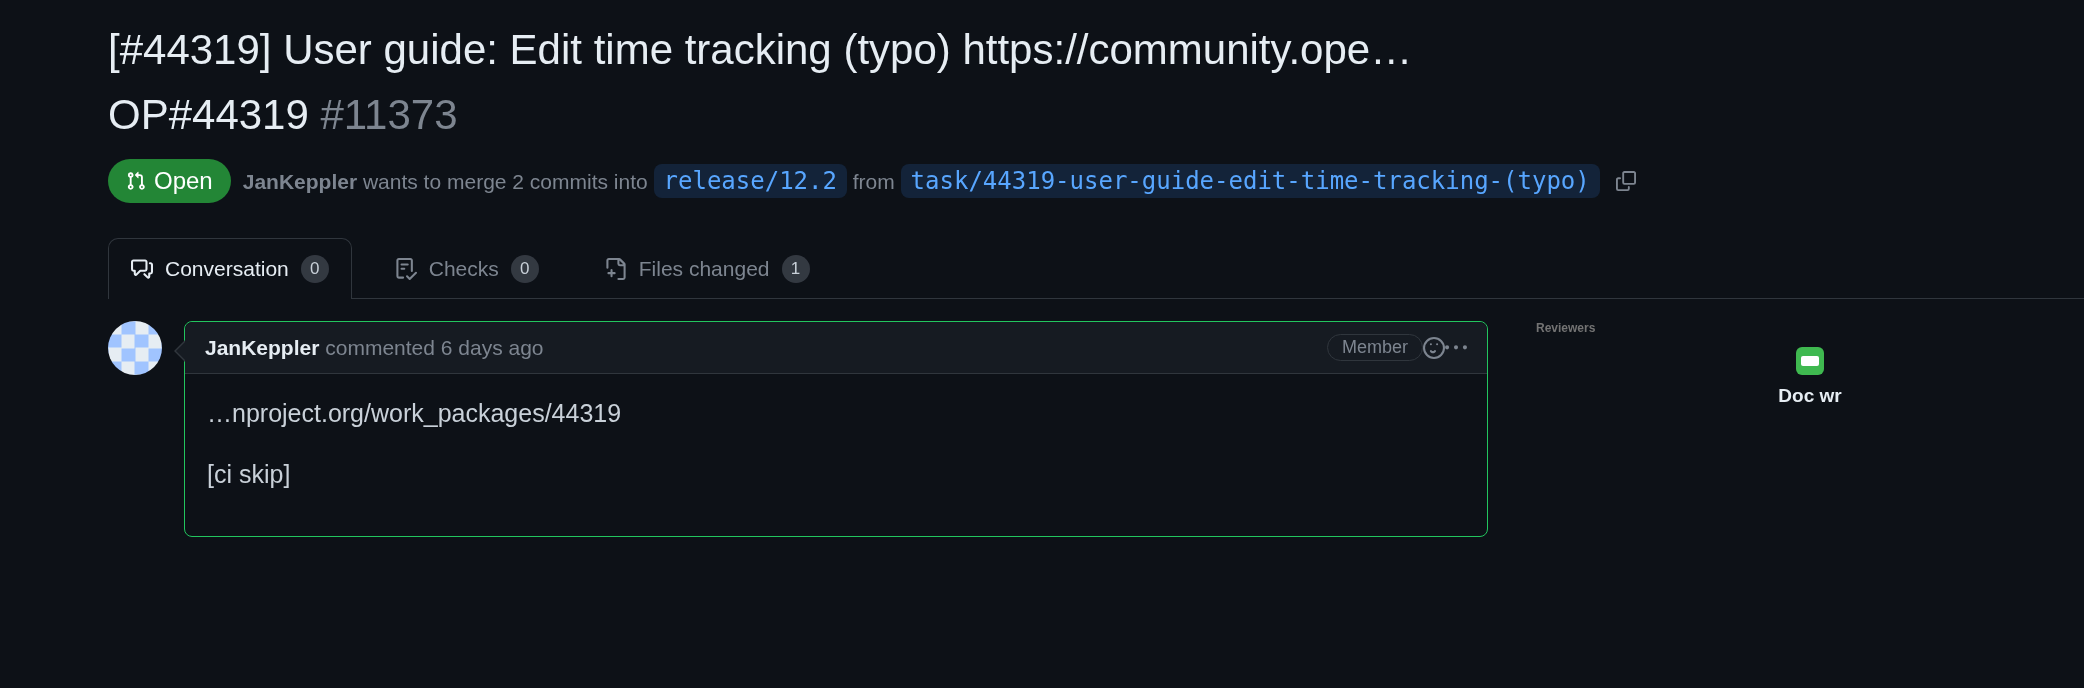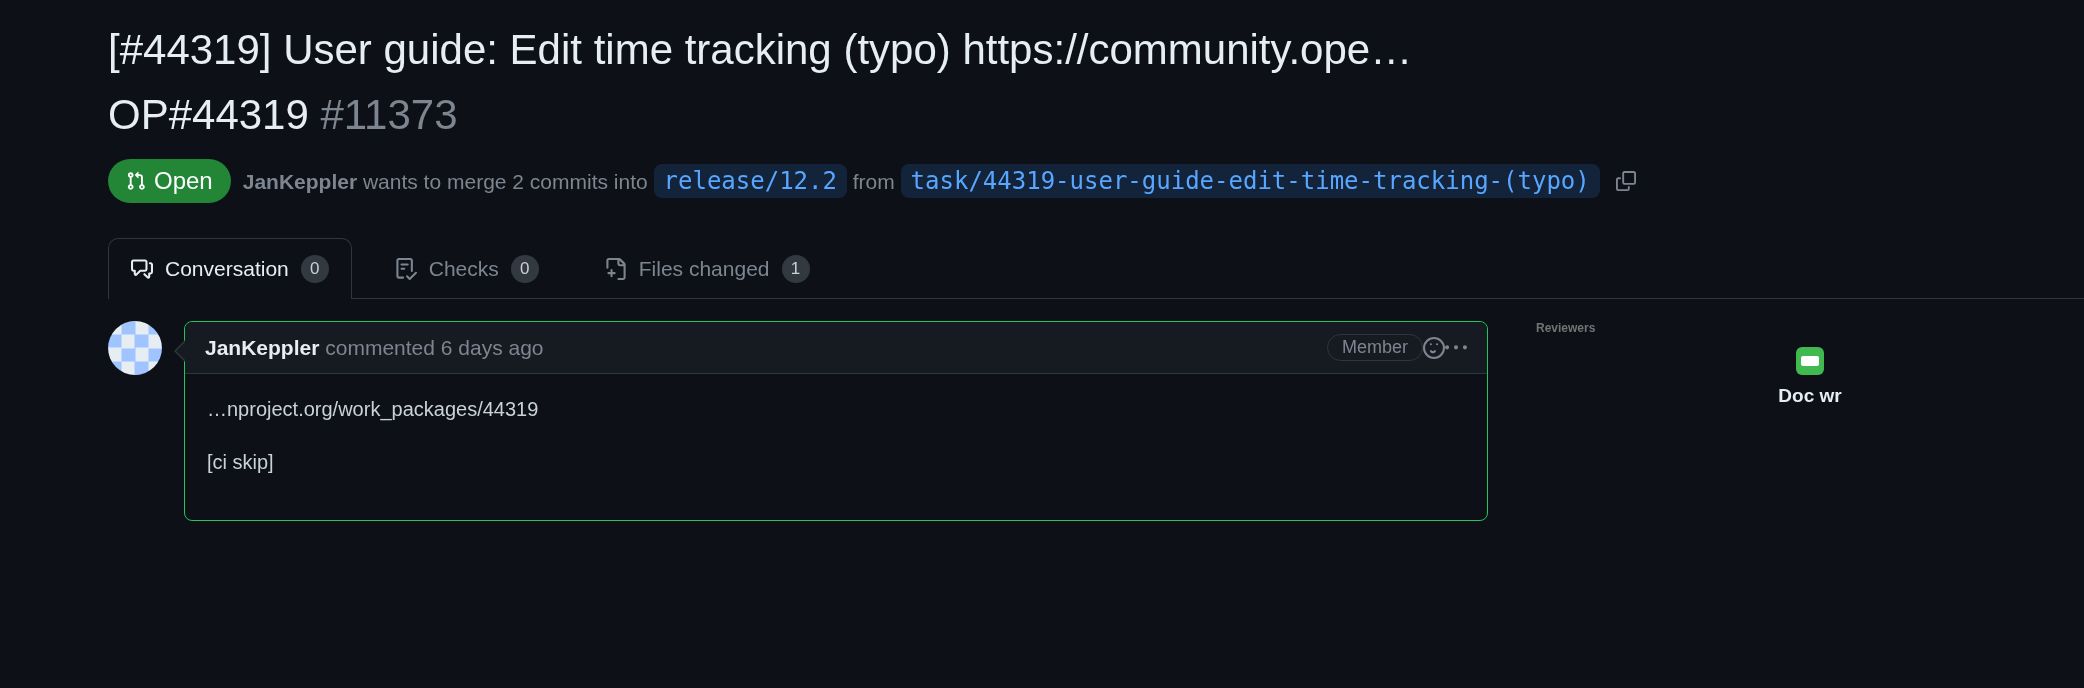--- a/index.html
+++ b/index.html
@@ -186,21 +186,21 @@
   }
   .icon-btn {
     color: #7d8590;
     cursor: pointer;
     display: inline-flex;
   }
   .icon-btn svg { fill: currentColor; }
   .comment-body {
     padding: 20px 22px;
     color: #c9d1d9;
-    font-size: 20px;
+    font-size: 25px;
     line-height: 1.55;
   }
   .comment-body p { margin-bottom: 22px; }
 
   .right-col {
     margin-left: 48px;
     flex: 1;
     min-width: 0;
     overflow: hidden;
   }

